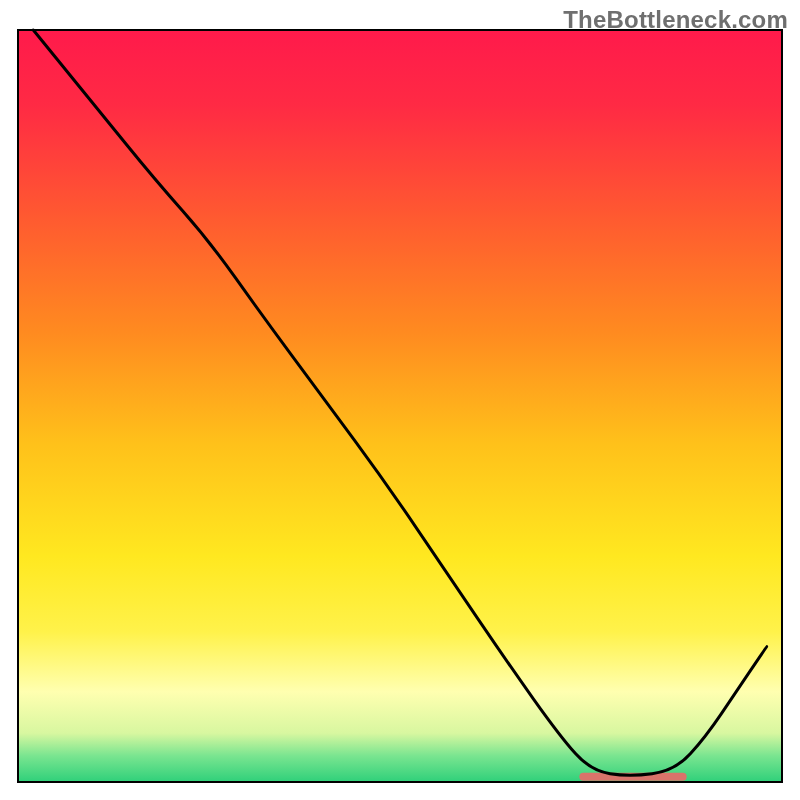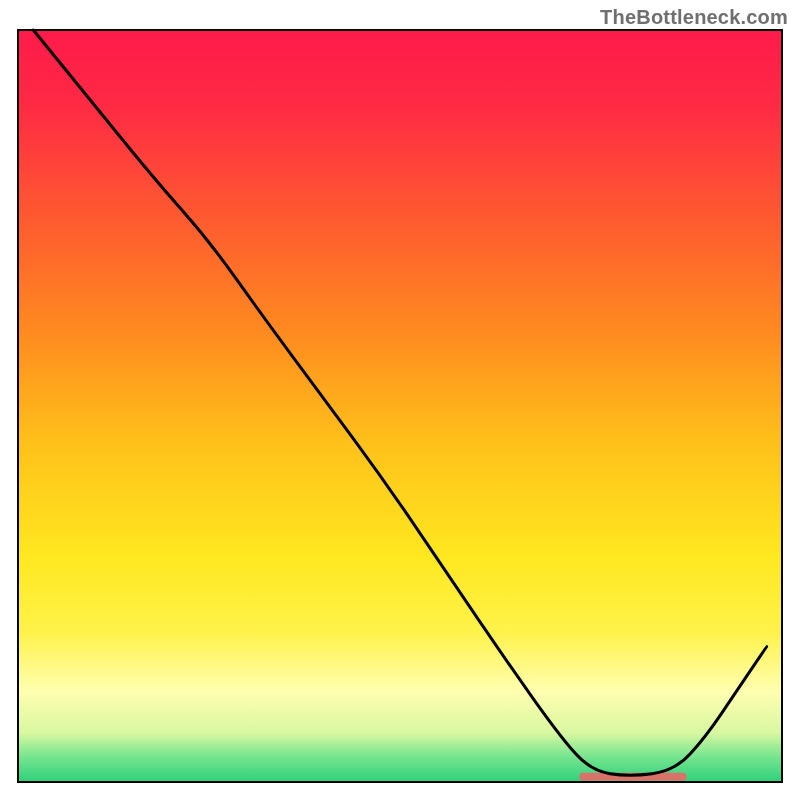--- a/index.html
+++ b/index.html
@@ -13,21 +13,21 @@
   .wrap {
     position: relative;
     width: 800px;
     height: 800px;
   }
   .watermark {
     position: absolute;
     top: 6px;
     right: 12px;
     font-family: Arial, Helvetica, sans-serif;
-    font-size: 20px;
+    font-size: 24px;
     font-weight: 600;
     color: #6f6f6f;
     letter-spacing: 0.2px;
     user-select: none;
   }
   svg {
     position: absolute;
     left: 0;
     top: 0;
   }

